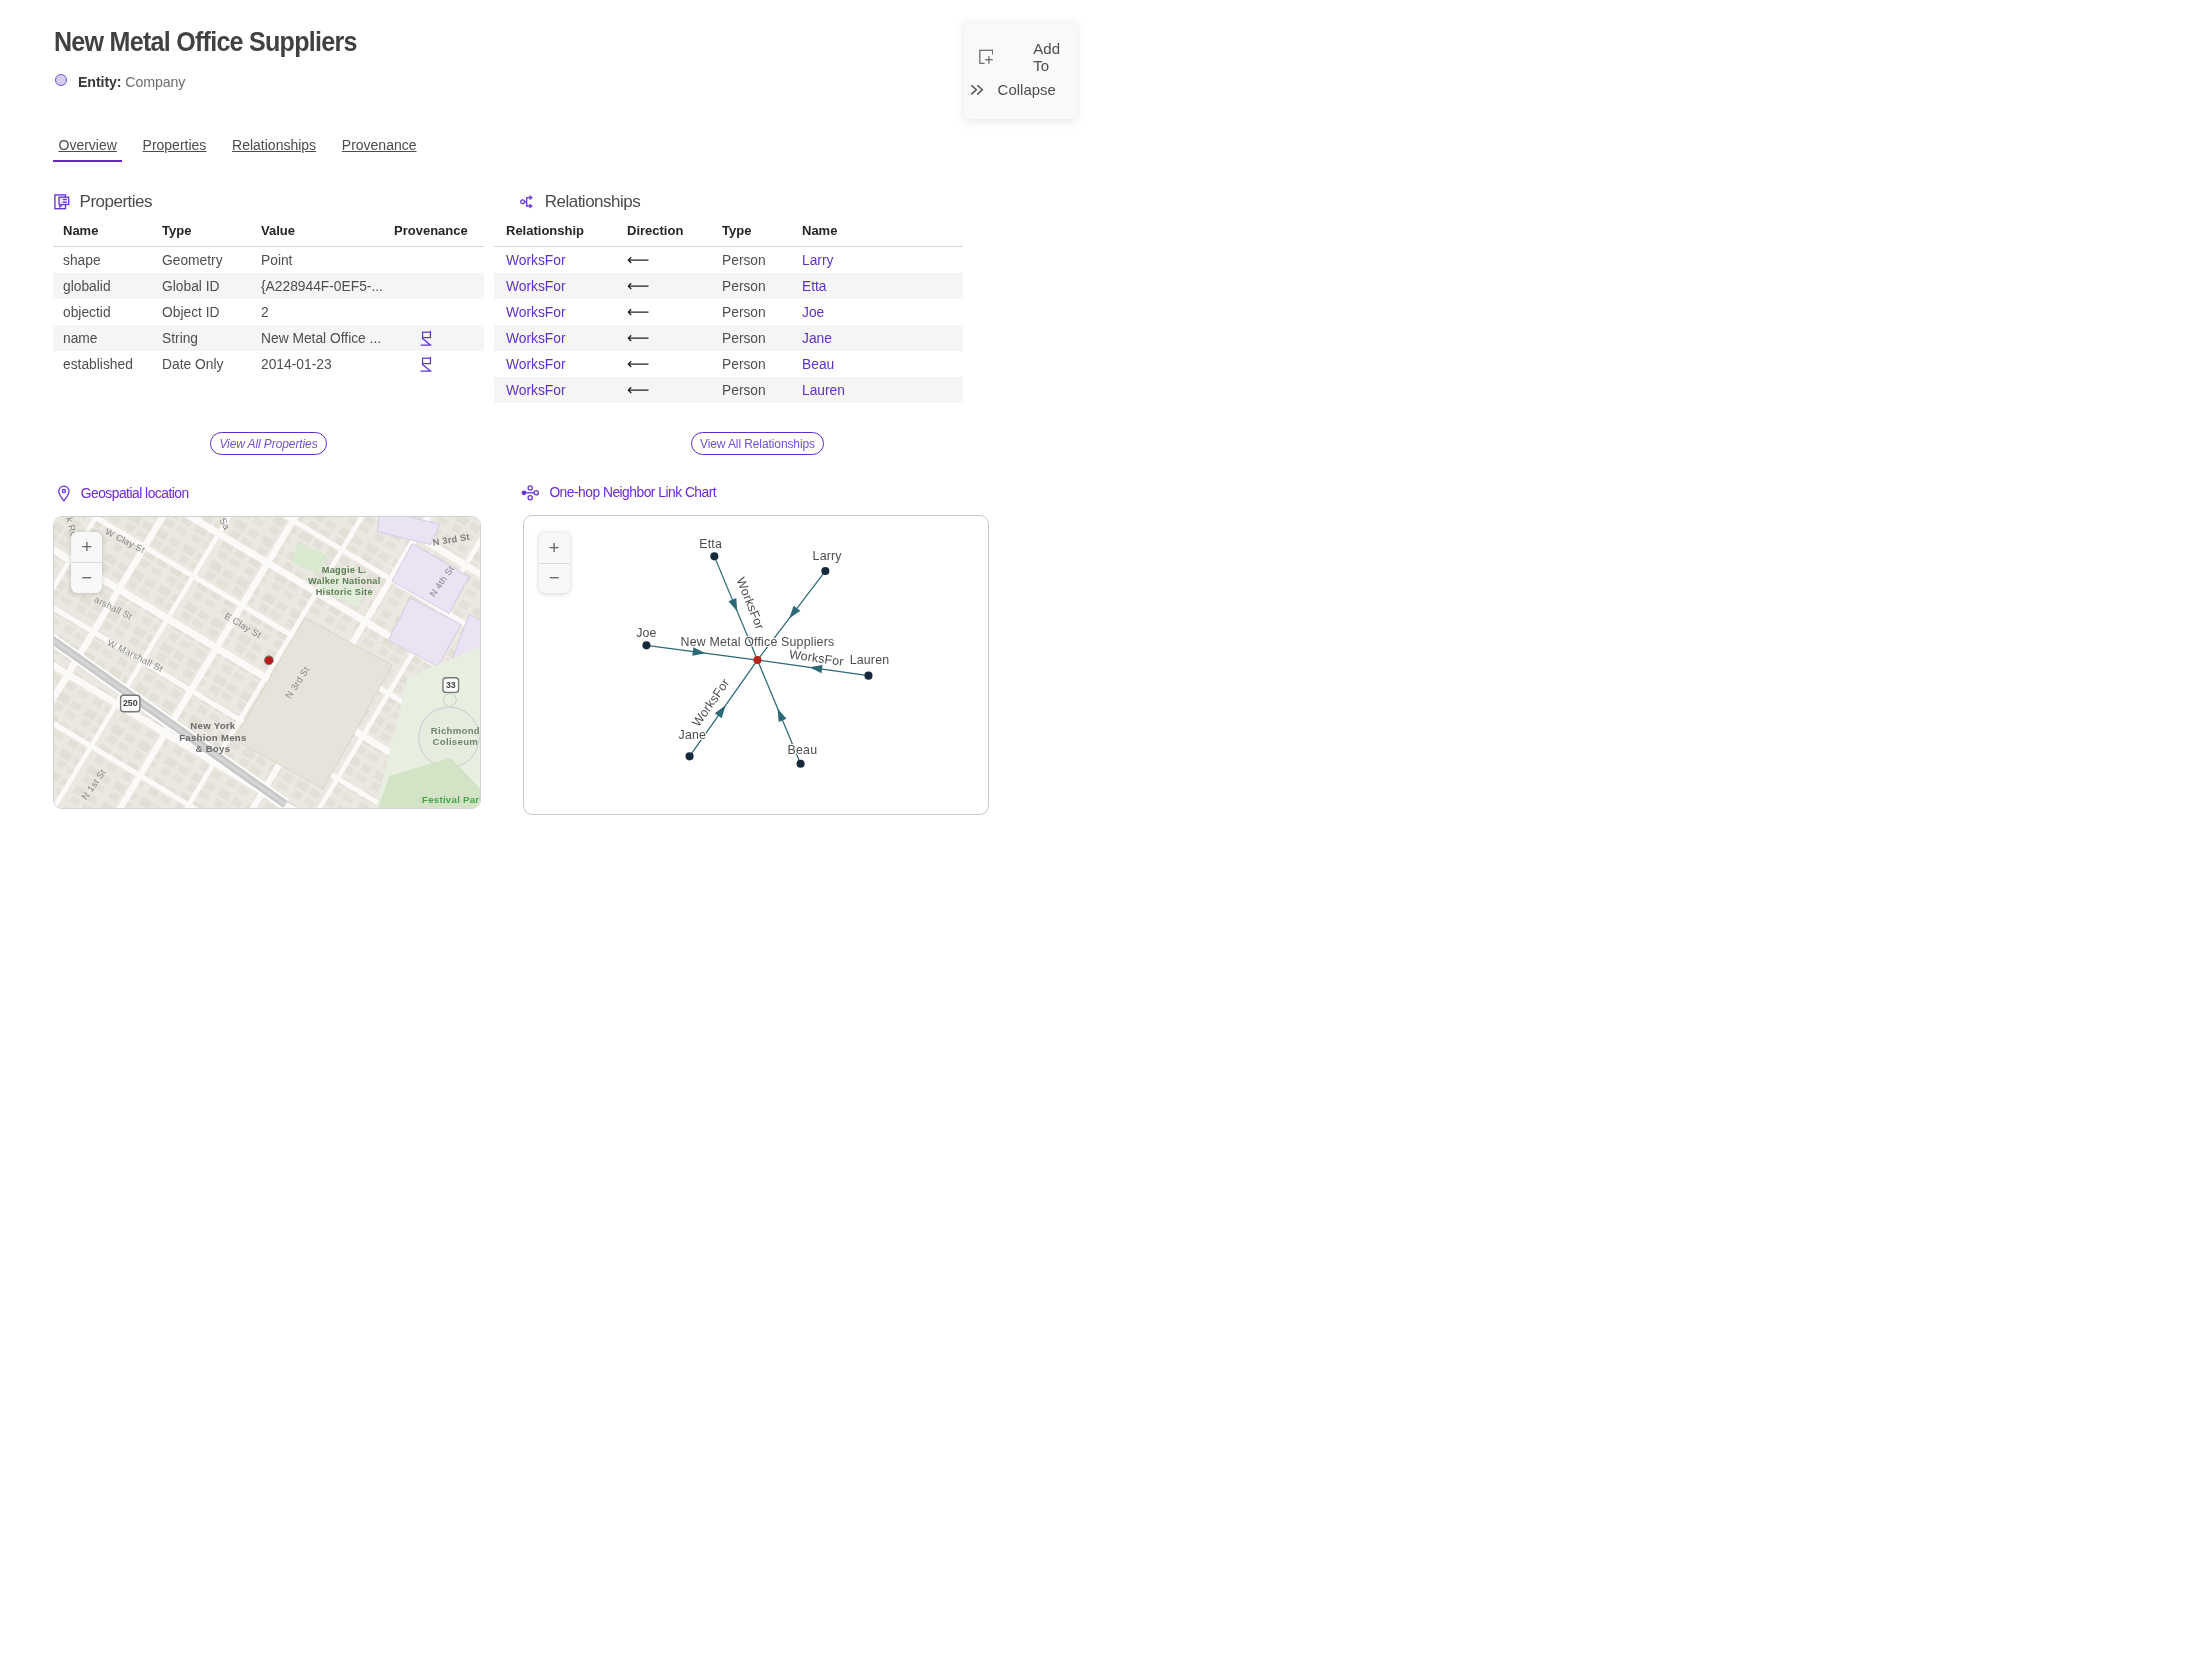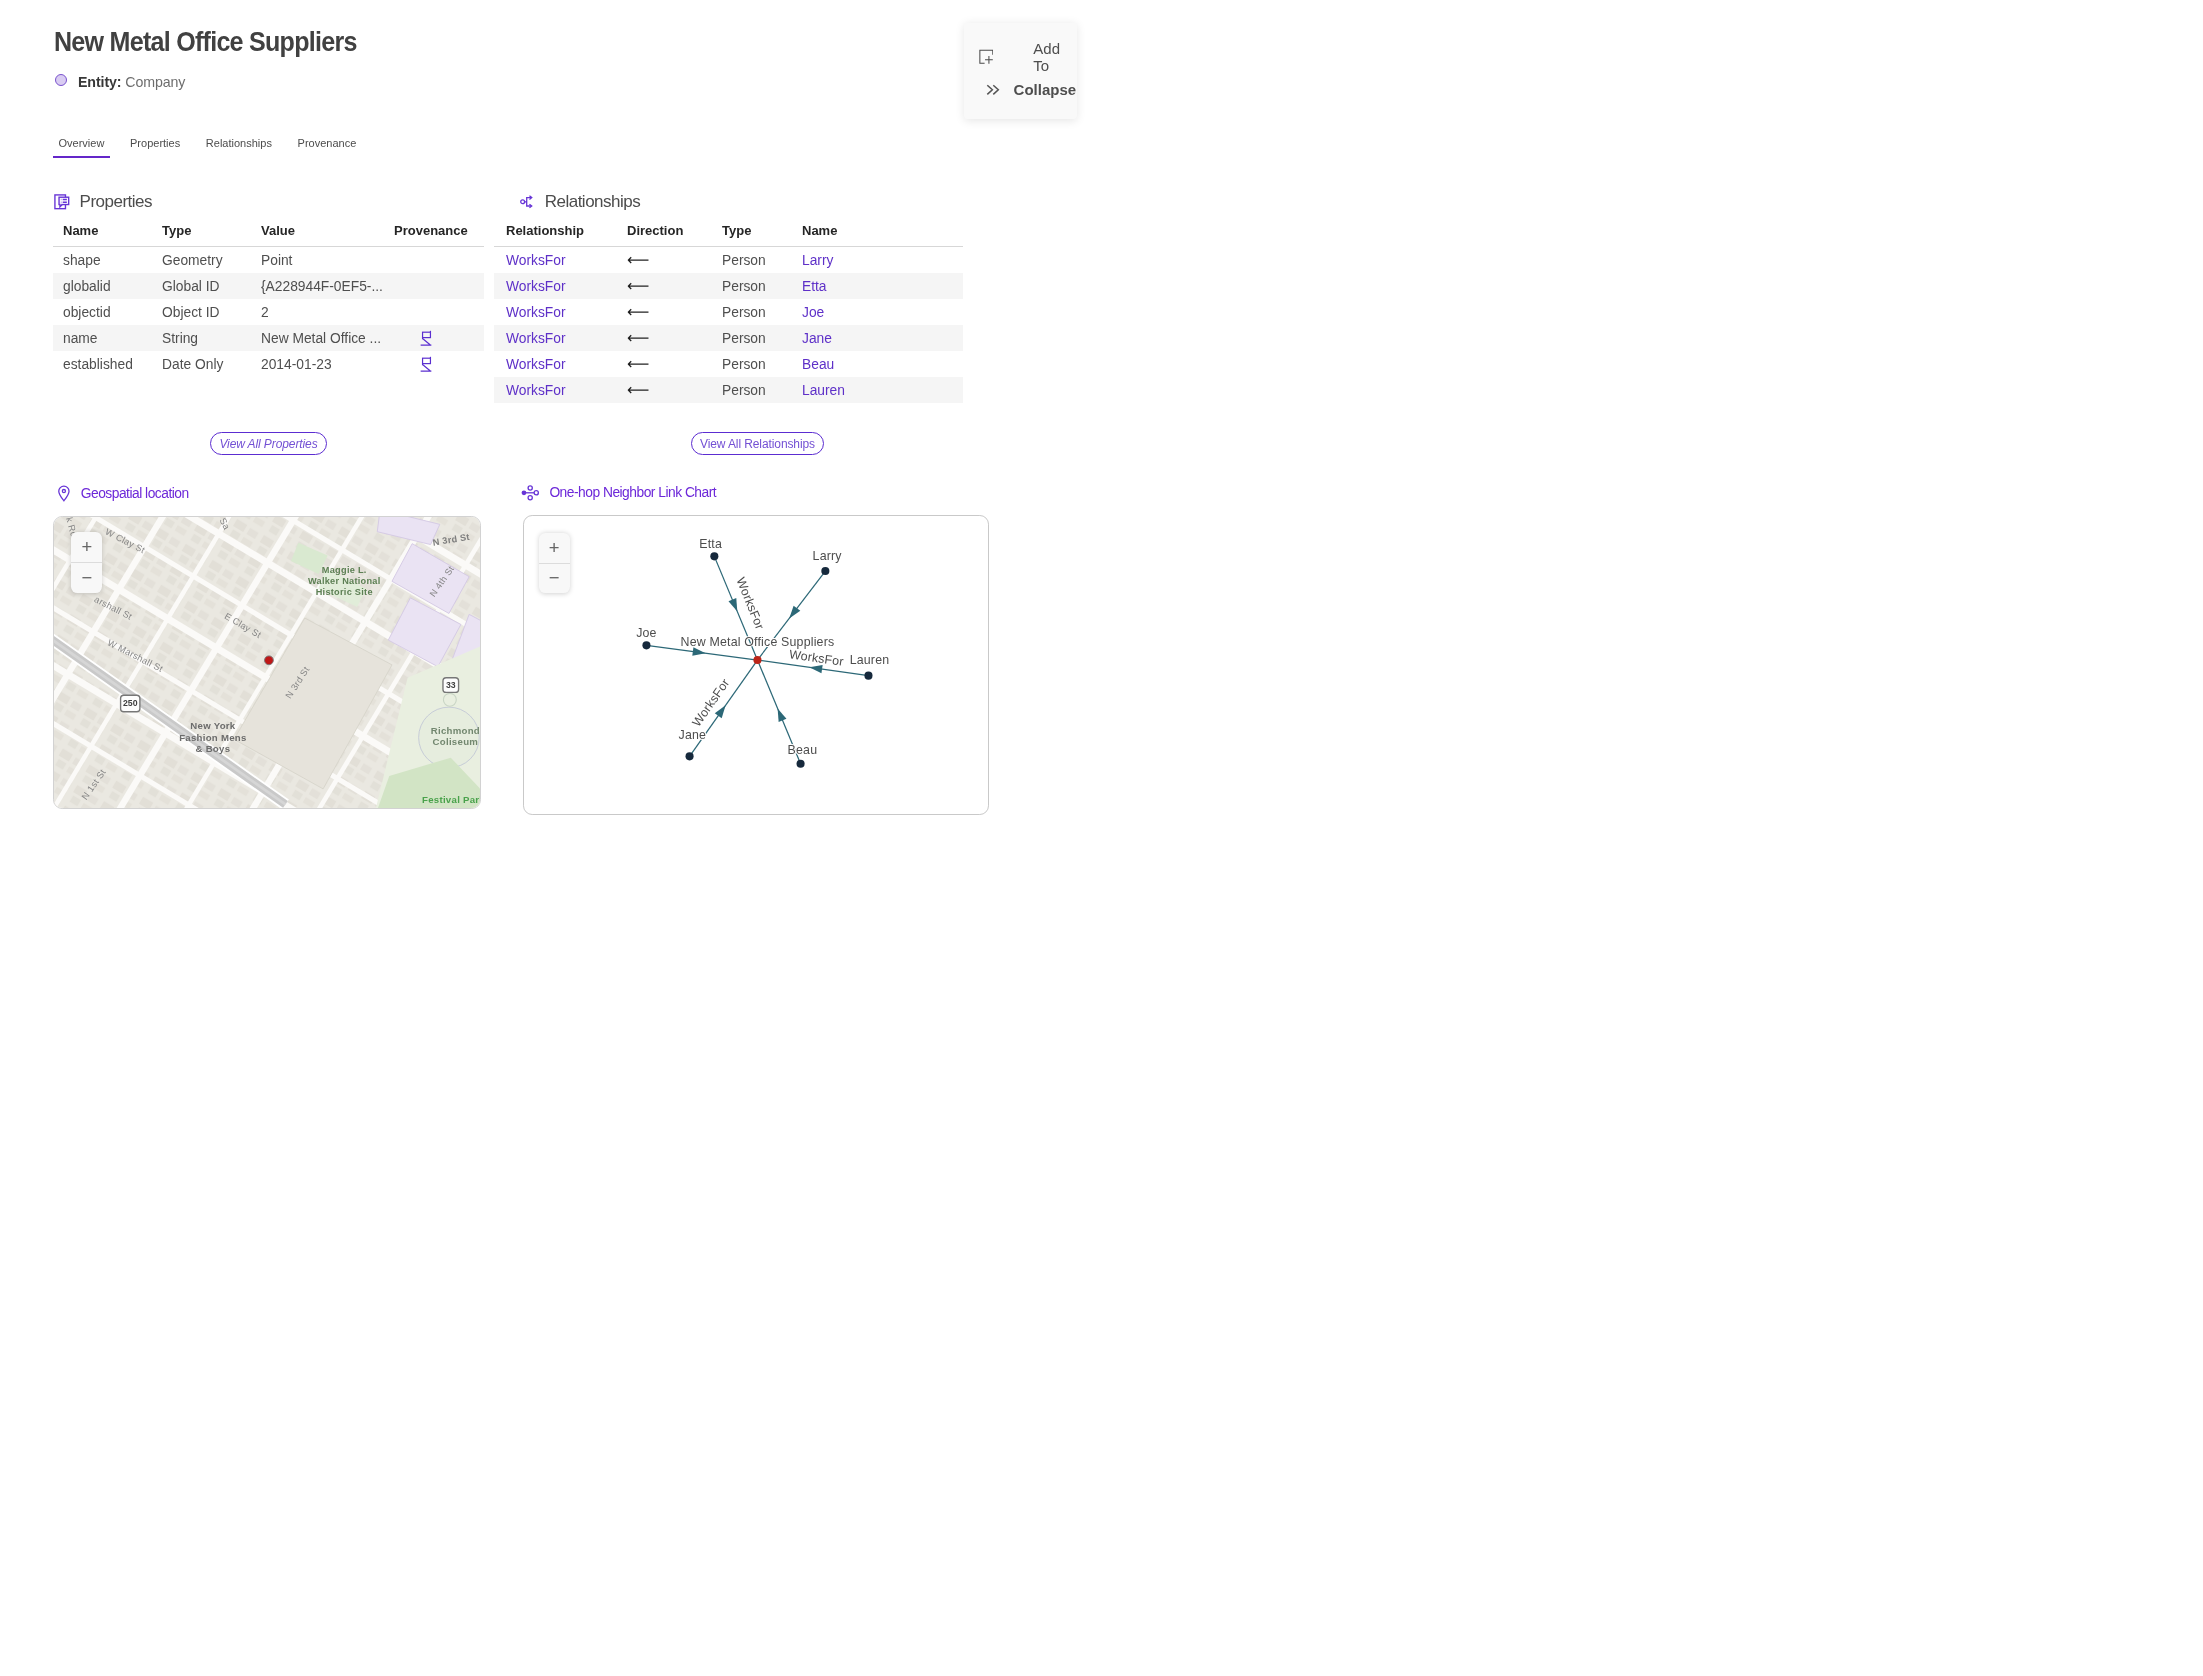--- a/index.html
+++ b/index.html
@@ -2,21 +2,21 @@
 <html style="font-size:14.7px"><head><meta charset="utf-8">
 <style>
 * { margin:0; padding:0; box-sizing:border-box; }
 html,body { width:1102px; height:838px; background:#fff; font-family:"Liberation Sans",sans-serif; overflow:hidden; }
 h1 { position:absolute; left:54px; top:26px; font-size:27.5px; font-weight:700; color:#414141; letter-spacing:-0.8px; transform:scaleX(0.911); transform-origin:0 0; white-space:nowrap; }
 .entity { position:absolute; left:55px; top:73px; height:16.5px; }
 .edot { position:absolute; left:0; top:0.5px; width:12.4px; height:12.4px; border-radius:50%; background:#d9ccf2; border:1.6px solid #7a53cd; }
 .elab { position:absolute; left:23px; top:0.5px; font-size:14.2px; color:#383838; font-weight:700; white-space:nowrap; letter-spacing:-0.1px; }
 .elab .co { font-weight:400; color:#6d6d6d; }
 .tabs { position:absolute; left:53px; top:134px; display:flex; gap:14.7px; }
-.tab { font-size:11px; color:#4c4c4c; padding:2.8px 5.5px 7.3px 5.5px; }
+.tab { font-size:14px; color:#4c4c4c; padding:2.8px 5.5px 7.3px 5.5px;text-decoration:underline; }
 .tab.active { border-bottom:2.8px solid #6426c9; }
 .sechead { position:absolute; display:flex; align-items:center; gap:10px; }
 .sechead .st { font-size:17px; color:#4c4c4c; letter-spacing:-0.5px; }
 .subhead { position:absolute; display:flex; align-items:center; gap:10px; }
 .subhead .st { font-size:13.8px; color:#6d28d9; letter-spacing:-0.5px; }
 .tablewrap { position:absolute; }
 .lgrid { display:grid; grid-template-columns:99px 99px 133px 1fr; padding-left:10px; }
 .rgrid { display:grid; grid-template-columns:121px 95px 80px 1fr; padding-left:12px; }
 .thead { height:27px; border-bottom:0.9px solid #d7d7d7; font-size:13px; font-weight:700; color:#252525; padding-top:2.8px; }
 .thead span { align-self:start; }
@@ -317,19 +317,19 @@
 </div>
 
 <div class="actions">
   <div class="act" style="left:14.7px; top:16.5px;gap:40px;">
       <svg width="15.6" height="15.6" viewBox="0 0 17 17" fill="none" stroke="#4a4a4a" stroke-width="1.2">
         <path d="M16 6 V1 H1 V16 H6.5"></path>
         <path d="M11.5 7.5 V16.5 M7 12 H16"></path>
       </svg>
       <span>Add To</span>
     </div>
-  <div class="act" style="left:21px; top:58px;font-weight:bold;">
+  <div class="act" style="left:5px; top:58px;">
       <svg width="15.6" height="15.6" viewBox="0 0 17 17" fill="none" stroke="#565656" stroke-width="1.7">
         <path d="M2.5 3.5 L8 8.5 L2.5 13.5 M9 3.5 L14.5 8.5 L9 13.5"></path>
       </svg>
       <span>Collapse</span>
     </div>
 </div>
 
 </body></html>

